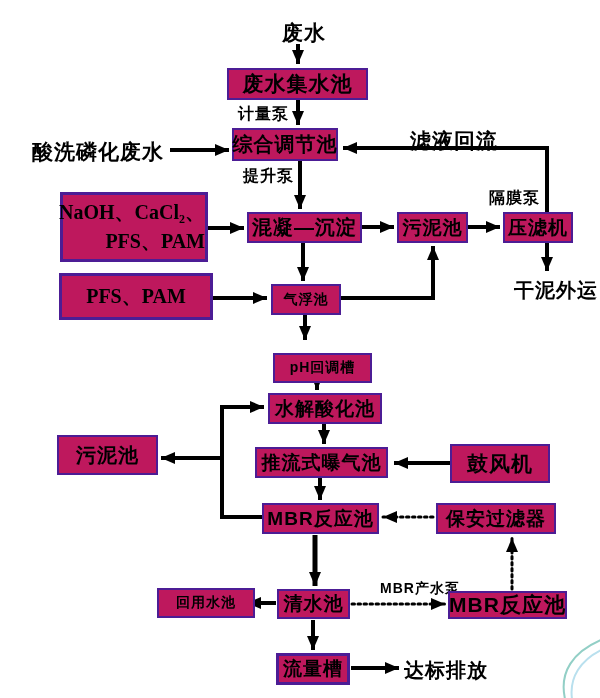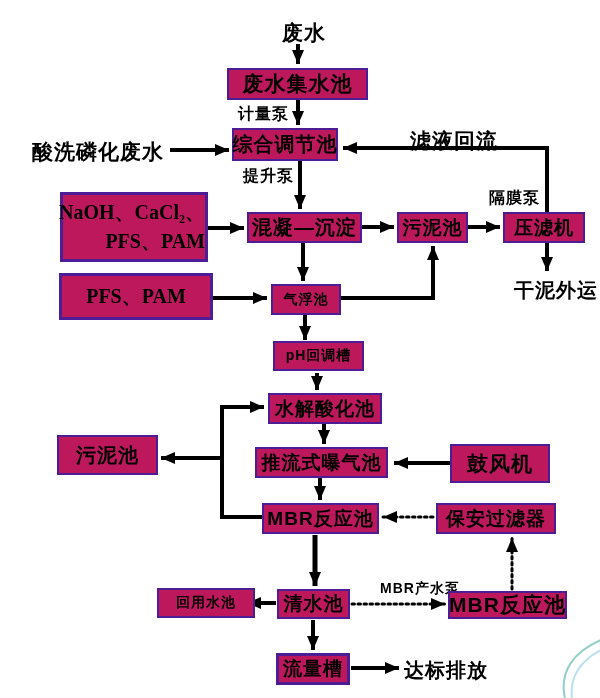--- a/index.html
+++ b/index.html
@@ -84,30 +84,30 @@
   <div class="lbl f16" style="left:238px;top:104px;">计量泵</div>
   <div class="lbl f16" style="left:243px;top:166px;">提升泵</div>
   <div class="lbl f17" style="left:410px;top:127px;">滤液回流</div>
   <div class="lbl f16" style="left:466px;top:188px;margin-left:23px;">隔膜泵</div>
   <div class="lbl f14" style="left:352px;top:580px;margin-left:28px;">MBR产水泵</div>
 
   <div class="box f21" style="left:227px;top:68px;width:141px;height:32px;">废水集水池</div>
   <div class="box f20" style="left:232px;top:128px;width:106px;height:33px;">综合调节池</div>
   <div class="box f20" style="left:247px;top:212px;width:115px;height:31px;">混凝—沉淀</div>
   <div class="box f19" style="left:397px;top:212px;width:71px;height:31px;">污泥池</div>
-  <div class="box f19" style="left:503px;top:212px;width:82px;height:31px;">压滤机</div>
+  <div class="box f19" style="left:503px;top:212px;width:70px;height:31px;">压滤机</div>
 
   <div class="box serif thick" style="left:60px;top:192px;width:148px;height:70px;">
     <span>NaOH、CaCl₂、</span>
     <span>PFS、PAM</span>
   </div>
   <div class="box serif center thick" style="left:59px;top:273px;width:154px;height:47px;">PFS、PAM</div>
 
   <div class="box f18" style="left:271px;top:284px;width:70px;height:31px;">气浮池</div>
-  <div class="box f18" style="left:273px;top:341px;width:91px;height:30px;">pH回调槽</div>
+  <div class="box f18" style="left:273px;top:353px;width:99px;height:30px;">pH回调槽</div>
   <div class="box f19" style="left:268px;top:393px;width:114px;height:31px;">水解酸化池</div>
   <div class="box f20" style="left:57px;top:435px;width:101px;height:40px;">污泥池</div>
   <div class="box f19" style="left:255px;top:447px;width:133px;height:31px;">推流式曝气池</div>
   <div class="box f21" style="left:450px;top:444px;width:100px;height:39px;">鼓风机</div>
   <div class="box f19" style="left:262px;top:503px;width:117px;height:31px;">MBR反应池</div>
   <div class="box f19" style="left:436px;top:503px;width:120px;height:31px;">保安过滤器</div>
   <div class="box f18" style="left:157px;top:588px;width:98px;height:30px;">回用水池</div>
   <div class="box f19" style="left:277px;top:589px;width:73px;height:30px;">清水池</div>
   <div class="box f17" style="left:448px;top:591px;width:119px;height:28px;">MBR反应池</div>
   <div class="box f19 thick" style="left:276px;top:653px;width:74px;height:32px;">流量槽</div>

